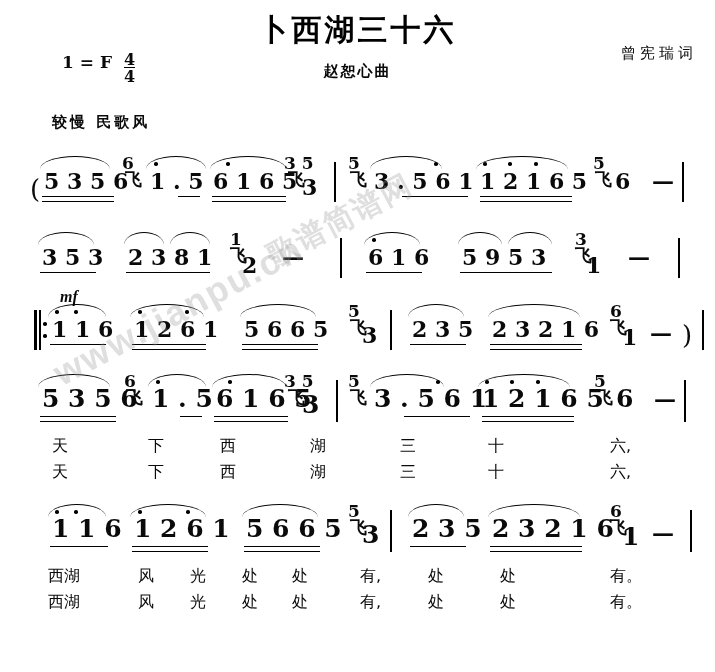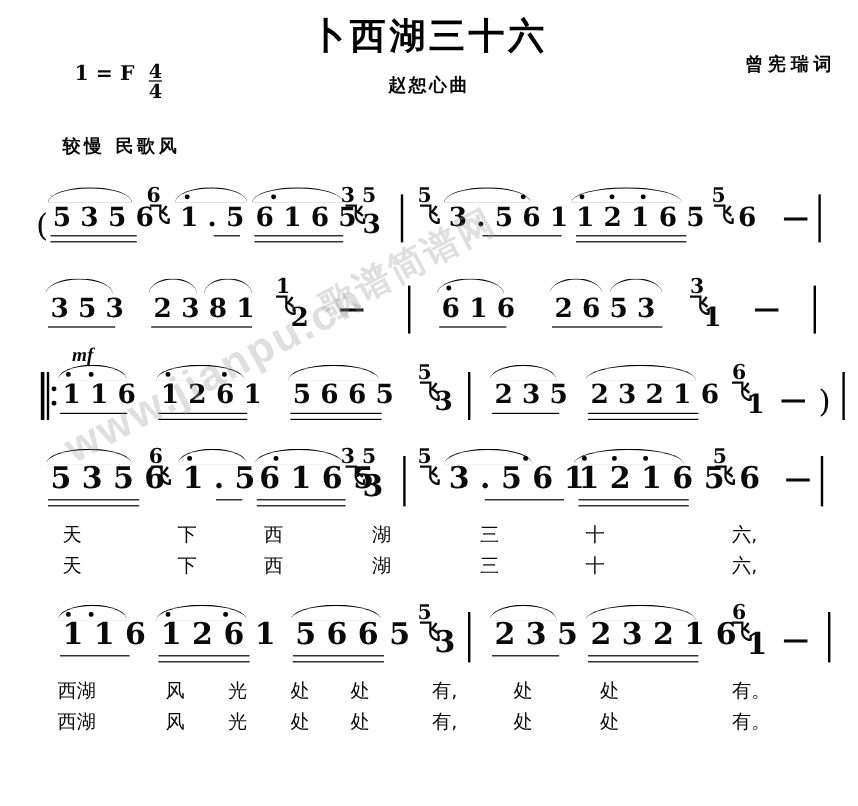--- a/index.html
+++ b/index.html
@@ -74,21 +74,21 @@
     font-weight: bold;
     font-size: 15px;
     letter-spacing: 2px;
   }
   .credits {
     position: absolute;
     right: 18px;
     top: 40px;
     font-family: "DejaVu Sans", sans-serif;
     font-size: 15px;
-    font-weight: bold;
+    font-weight: normal;
     line-height: 26px;
     letter-spacing: 4px;
   }
   .keysig {
     position: absolute;
     left: 62px;
     top: 52px;
     font-family: "DejaVu Serif", serif;
     font-size: 17px;
     font-weight: bold;
@@ -308,21 +308,21 @@
         <div class="dot-u" style="left:342px; top:2px;"></div>
         <div class="bar" style="left:310px; top:2px; height:40px;"></div>
         <div class="bar" style="left:648px; top:2px; height:40px;"></div>
       <div class="n" style="left: 12px; top: 10px;">3 5 3</div>
           <div class="n" style="left: 98px; top: 10px;">2 3 8 1</div>
           <div class="n sm" style="left: 200px; top: 8px;">飞</div>
           <div class="n sm" style="left: 200px; top: -8px;">1</div>
           <div class="n" style="left: 212px; top: 18px;">2</div>
           <div class="n" style="left: 252px; top: 10px;">—</div>
           <div class="n" style="left: 338px; top: 10px;">6 1 6</div>
-          <div class="n" style="left: 432px; top: 10px;">2 6 5 3</div>
+          <div class="n" style="left: 432px; top: 10px;">5 9 5 3</div>
           <div class="n sm" style="left: 545px; top: 8px;">飞</div>
           <div class="n sm" style="left: 545px; top: -8px;">3</div>
           <div class="n" style="left: 556px; top: 18px;">1</div>
           <div class="n" style="left: 598px; top: 10px;">—</div>
         </div>
     </div>
   </div>
 
   <div class="mf" style="left:60px; top:288px;">mf</div>
 

